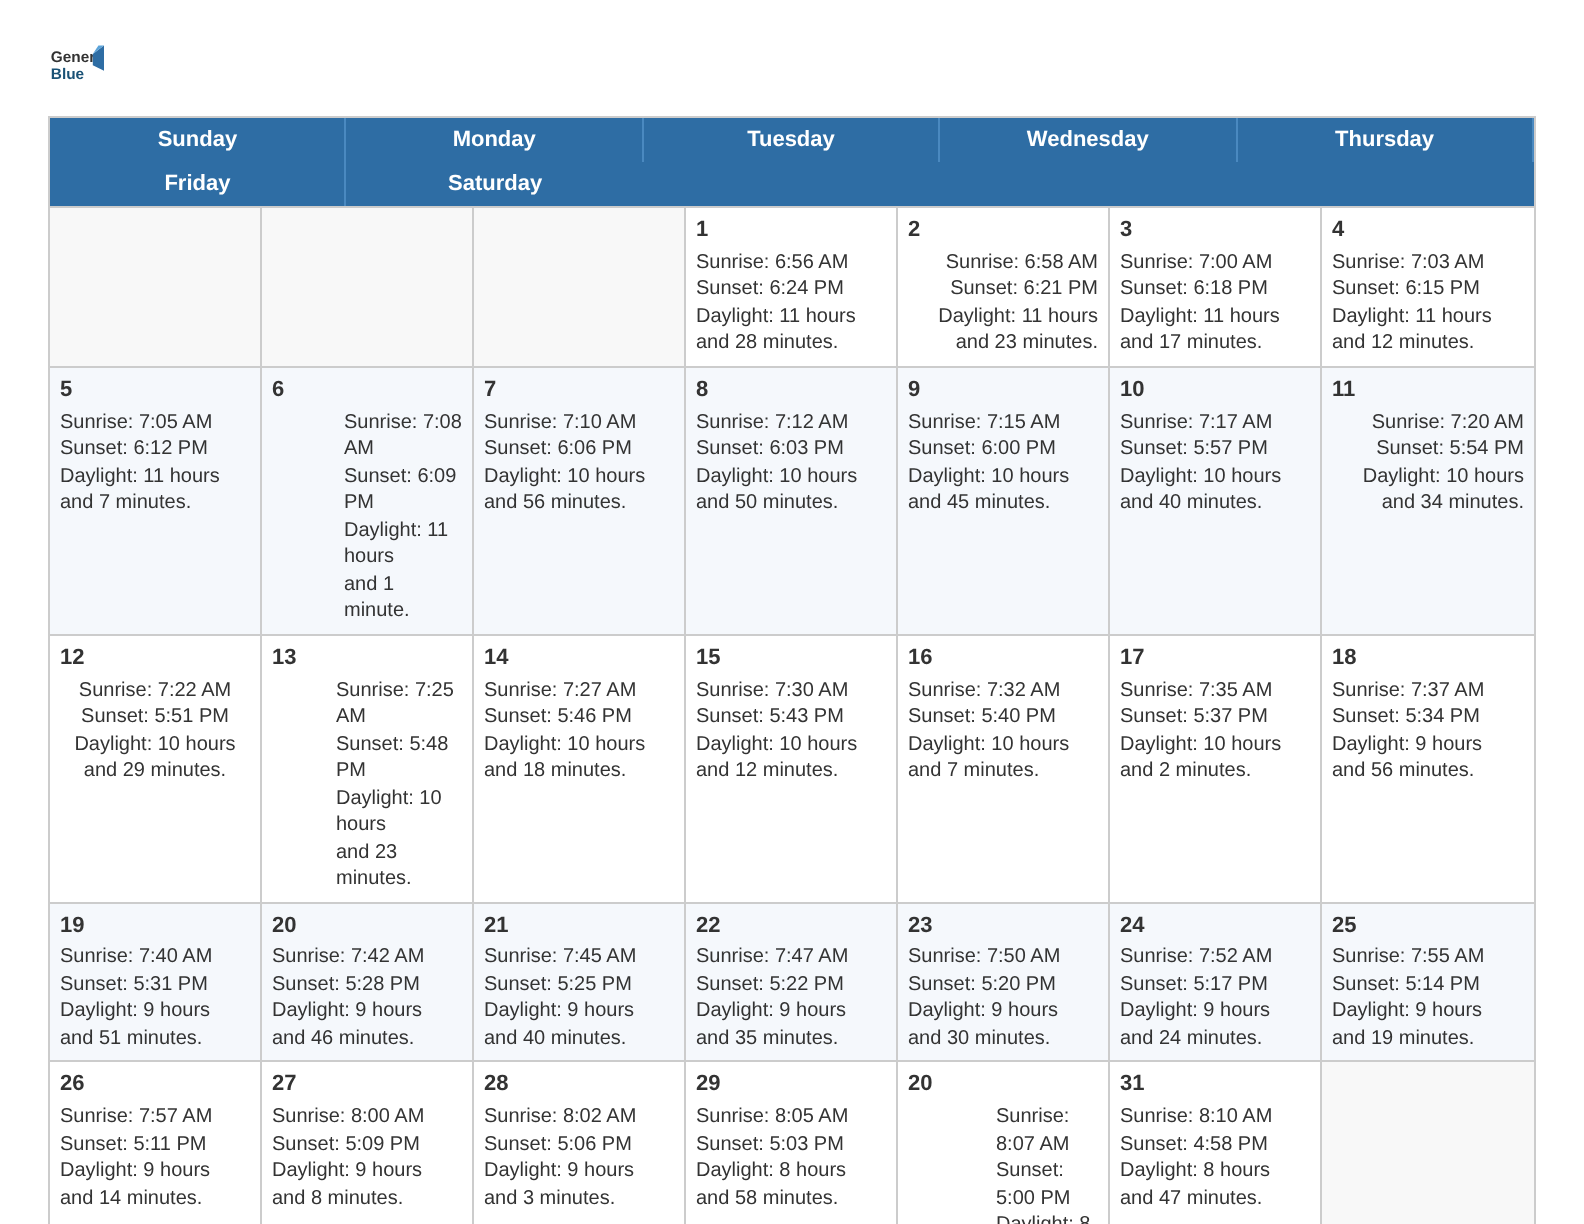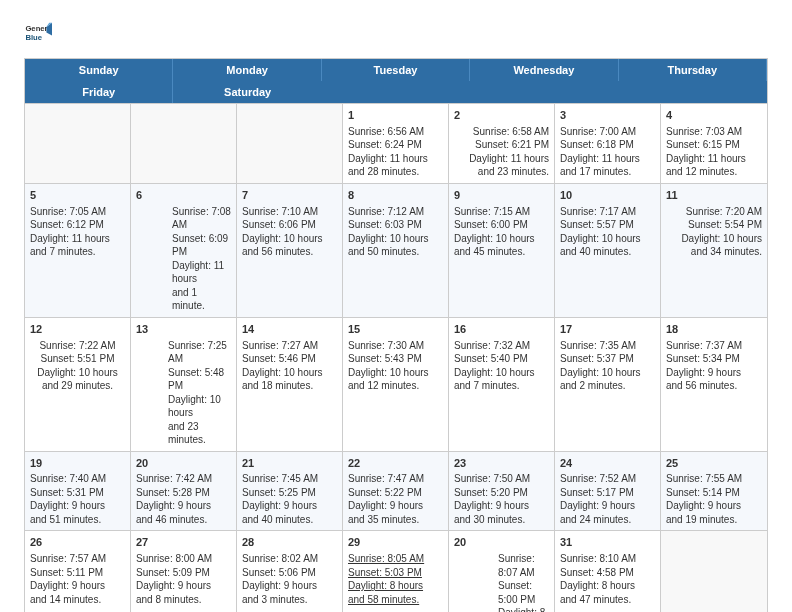--- a/index.html
+++ b/index.html
@@ -340,21 +340,21 @@
           </div>
           <div class="cal-cell">
             <div class="day-num">28</div>
             <div class="cell-text" style="white-space: pre-line;">Sunrise: 8:02 AM
 Sunset: 5:06 PM
 Daylight: 9 hours
 and 3 minutes.</div>
           </div>
           <div class="cal-cell">
             <div class="day-num">29</div>
-            <div class="cell-text" style="white-space: pre-line; text-decoration: underline;">Sunrise: 8:05 AM
+            <div class="cell-text" style="white-space: pre-line;">Sunrise: 8:05 AM
 Sunset: 5:03 PM
 Daylight: 8 hours
 and 58 minutes.</div>
           </div>
           <div class="cal-cell">
             <div class="day-num">20</div>
             <div class="cell-text" style="white-space: pre-line; margin-left: 44px;">Sunrise: 8:07 AM
 Sunset: 5:00 PM
 Daylight: 8 hours
 and 52 minutes.</div>

